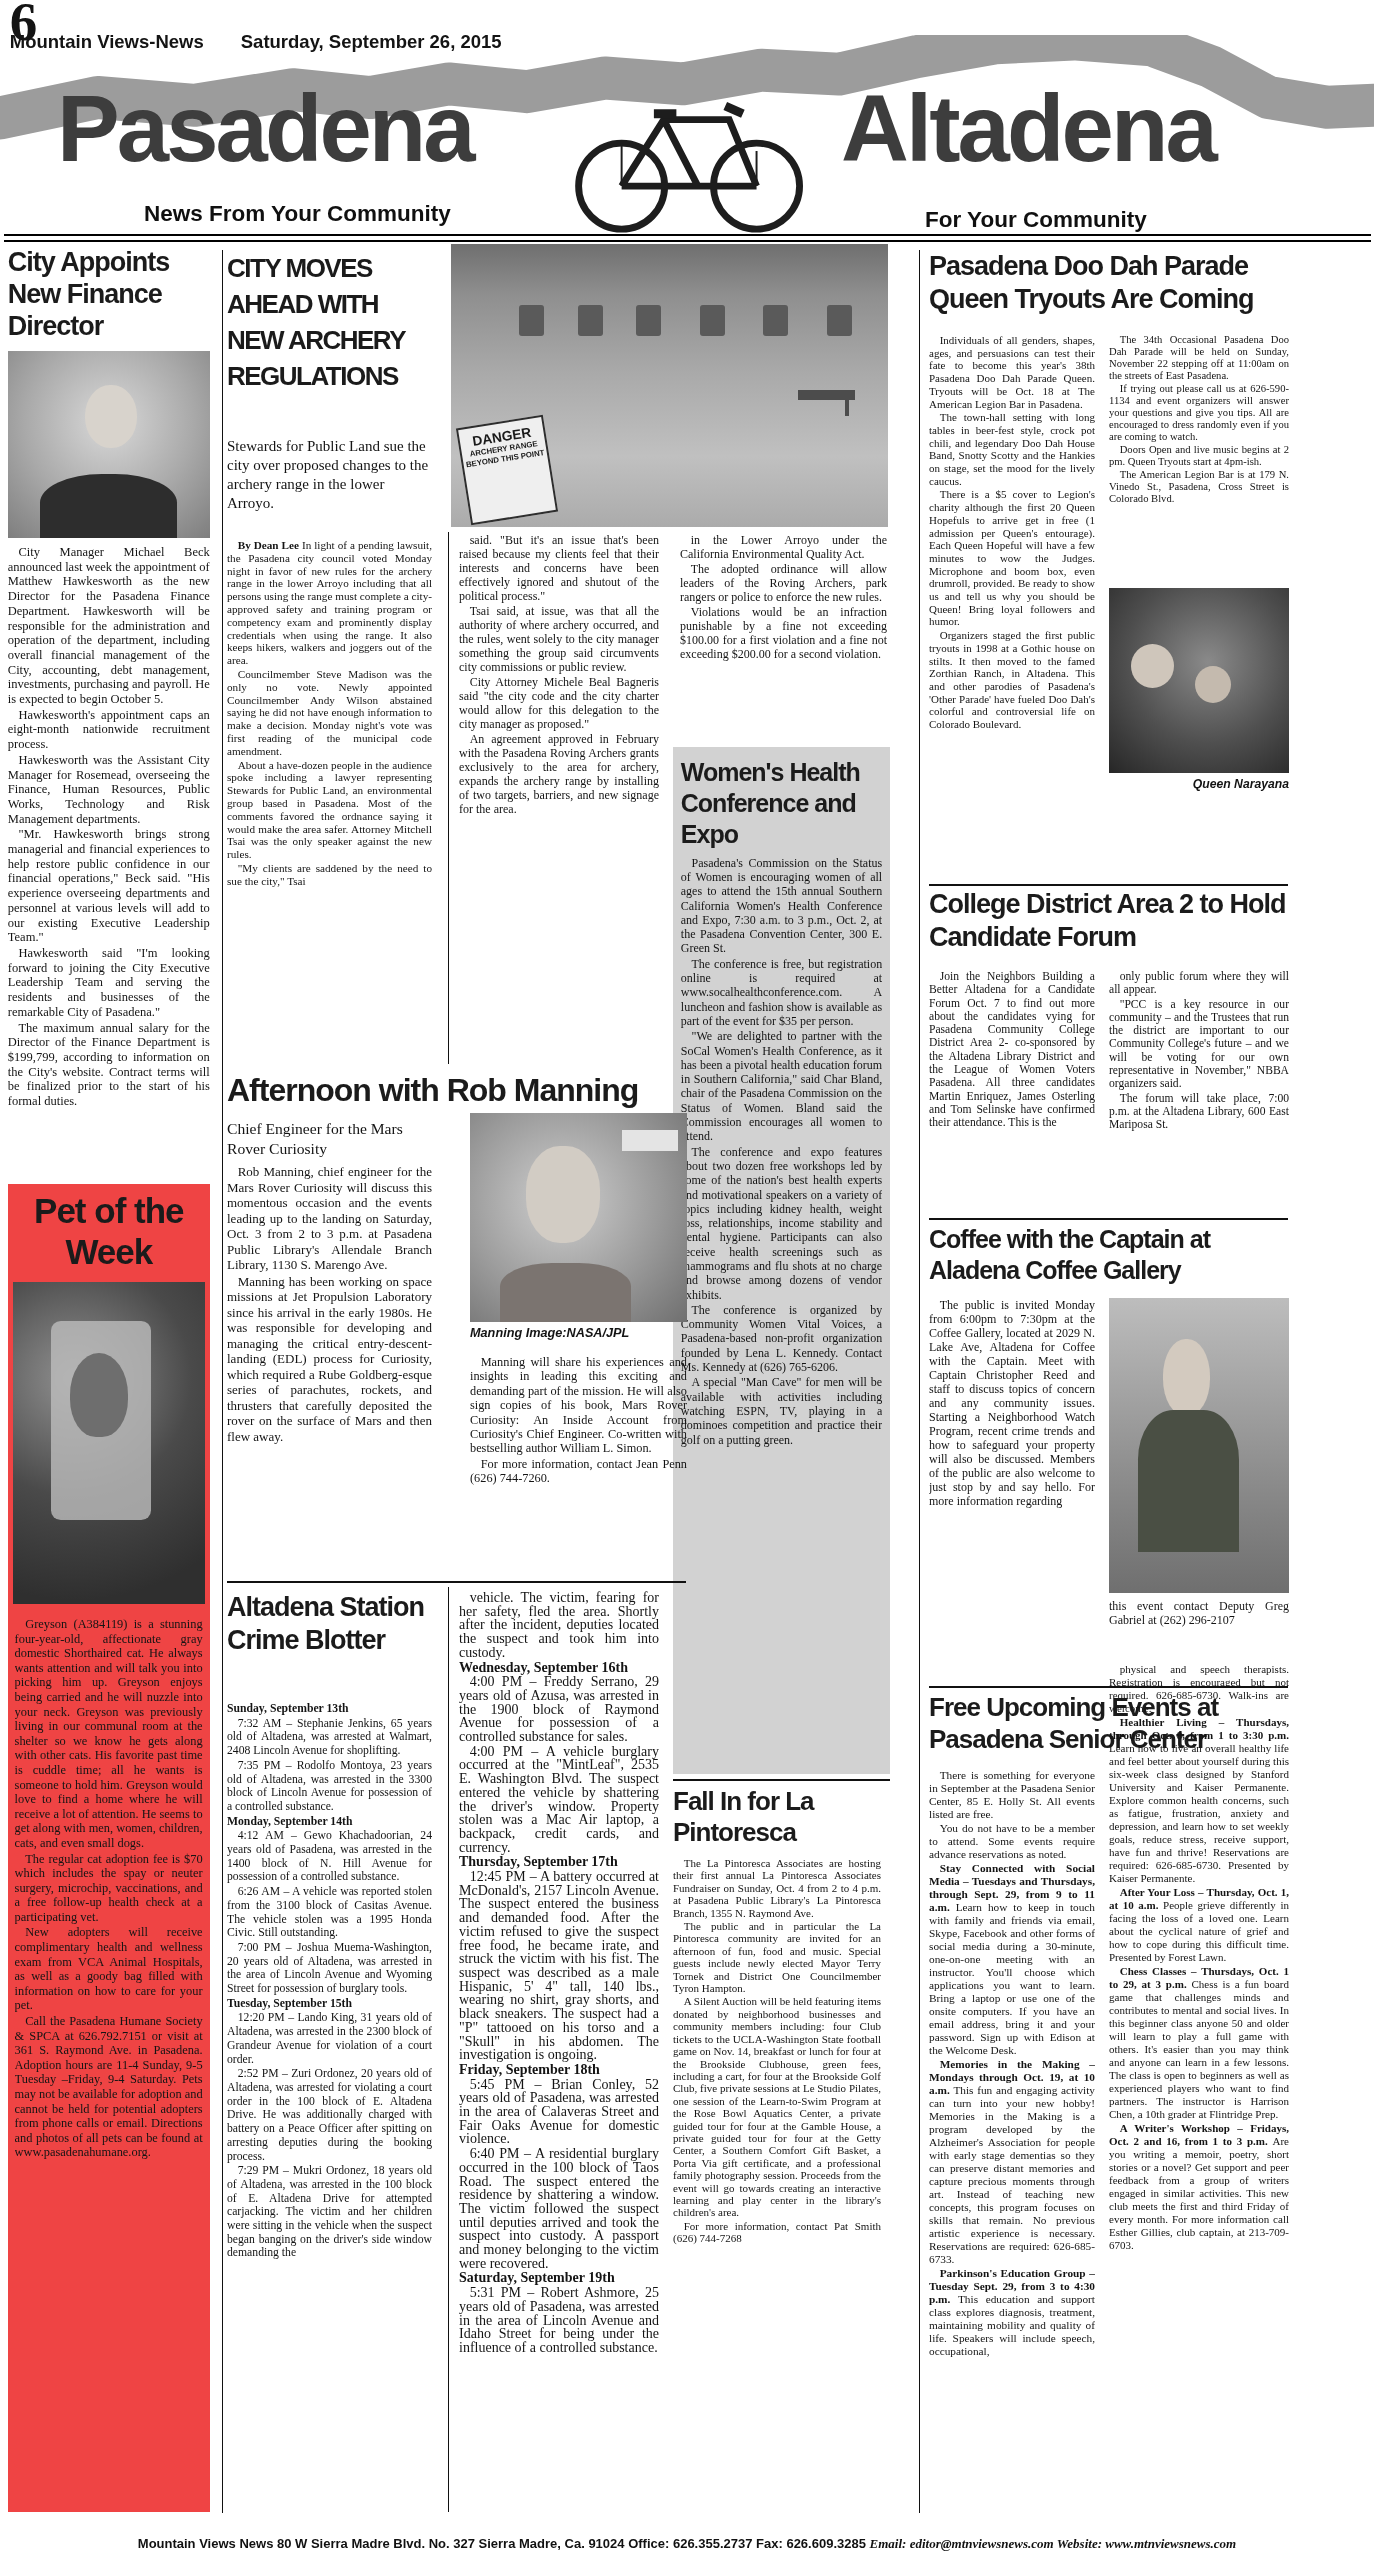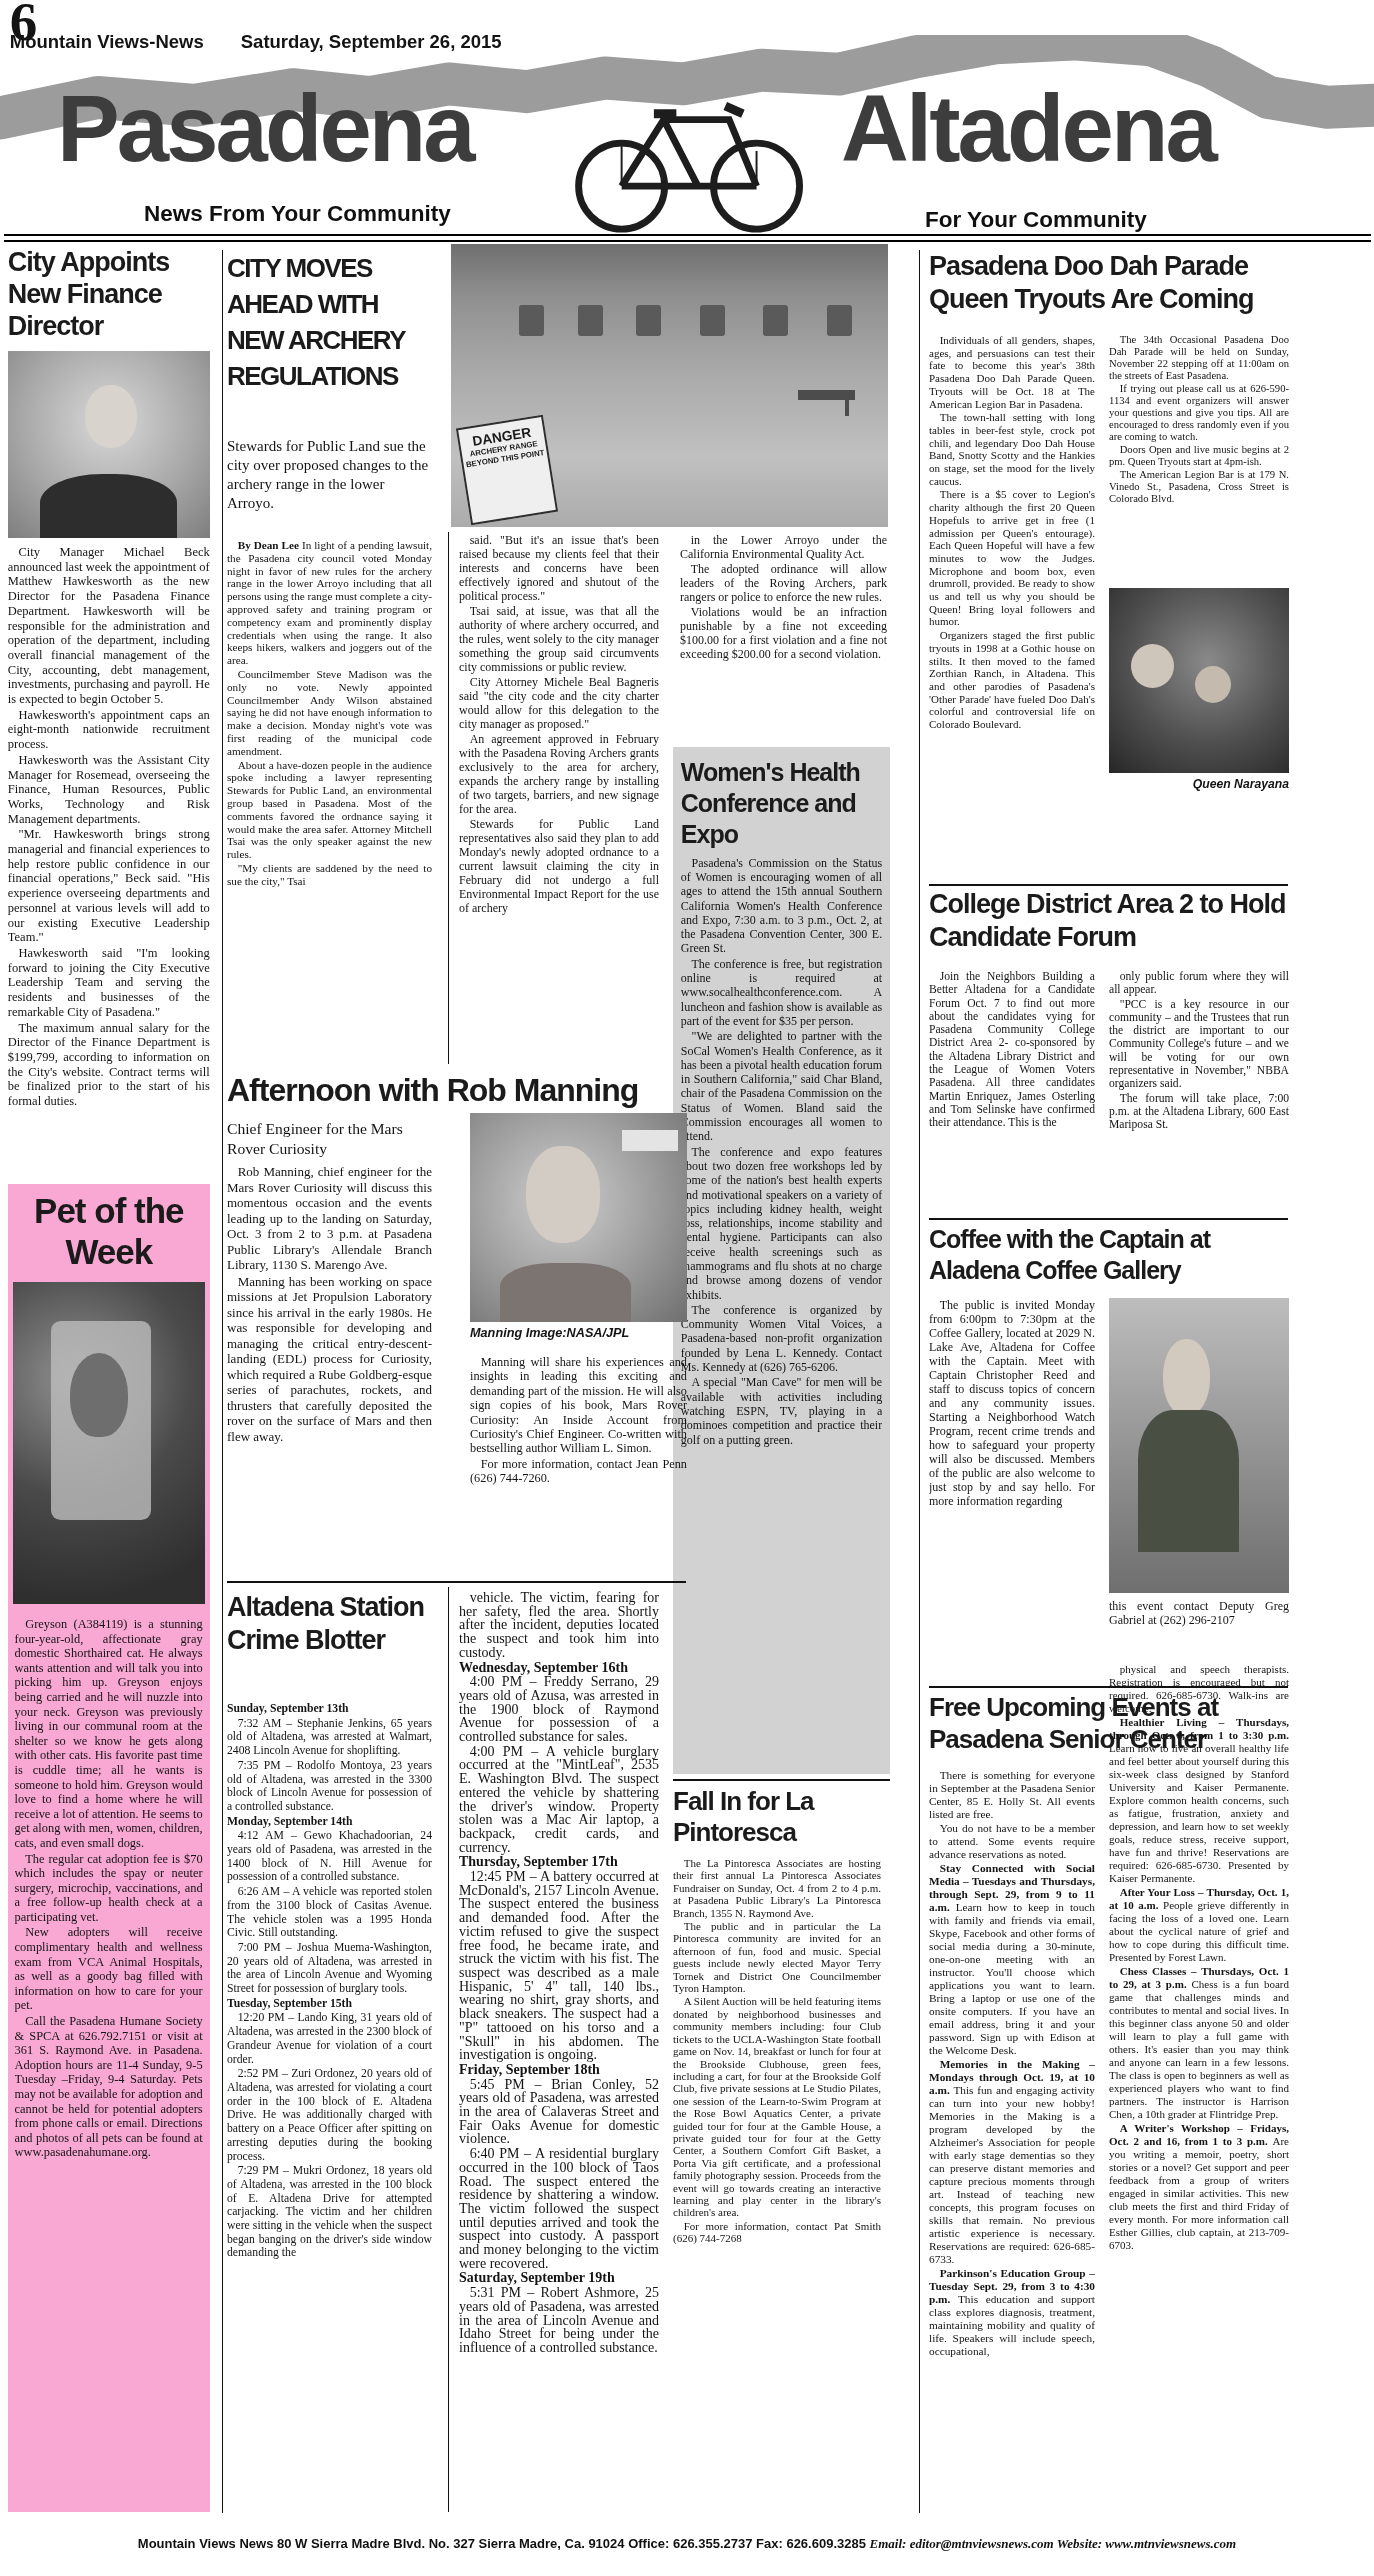--- a/index.html
+++ b/index.html
@@ -9,21 +9,21 @@
   .hl{font-family:"Liberation Sans",sans-serif;font-weight:bold;color:#1b1b1b;letter-spacing:-1px;}
   .tx{text-align:justify;overflow:hidden;}
   .tx p{margin:0 0 1px 0;text-indent:10.7px;}
   .tx p.dh{font-weight:bold;text-indent:0;}
   .tx p b{font-family:"Liberation Serif",serif;}
   .deck{overflow:hidden;}
   .ph{position:absolute;overflow:hidden;}
   .rule-h{position:absolute;background:#111;height:1.5px;}
   .rule-v{position:absolute;background:#111;width:1px;}
   .cap{font-family:"Liberation Sans",sans-serif;font-weight:bold;font-style:italic;}
-  .graybox{background:#f9a8d4;}
+  .graybox{background:#ef4444;}
   
   #title-pas,#title-alt{font-family:"Liberation Sans",sans-serif;font-weight:bold;color:#3d3d3d;
         font-size:94px;letter-spacing:-2.9px;line-height:1;}
   .tagline{font-family:"Liberation Sans",sans-serif;font-weight:bold;font-size:22.5px;color:#101010;letter-spacing:0;}
   #double-rule{position:absolute;height:3.9px;border-top:2px solid #000;border-bottom:2px solid #000;}
   
   #danger-sign{position:absolute;left:11.7px;bottom:7.8px;width:84px;height:94px;background:#efefef;
       border:2.9px solid #2e2e2e;transform:rotate(-9deg);text-align:center;
       font-family:"Liberation Sans",sans-serif;color:#1a1a1a;}
   #danger-sign .d1{font-size:13.7px;font-weight:bold;margin-top:5.9px;}
@@ -122,21 +122,20 @@
       <div class="d1">DANGER</div>
       <div class="d2">ARCHERY RANGE BEYOND THIS POINT</div>
     </div>
   </div>
 
   <div class="abs tx" style="left:459px;top:533px;width:200px;height:529px;font-size:12px;line-height:14px;">
       <p>said. "But it's an issue that's been raised because my clients feel that their interests and concerns have been effectively ignored and shutout of the political process."</p>
       <p>Tsai said, at issue, was that all the authority of where archery occurred, and the rules, went solely to the city manager something the group said circumvents city commissions or public review.</p>
       <p>City Attorney Michele Beal Bagneris said "the city code and the city charter would allow for this delegation to the city manager as proposed."</p>
       <p>An agreement approved in February with the Pasadena Roving Archers grants exclusively to the area for archery, expands the archery range by installing of two targets, barriers, and new signage for the area.</p>
-      <p>Stewards for Public Land representatives also said they plan to add Monday's newly adopted ordnance to a current lawsuit claiming the city in February did not undergo a full Environmental Impact Report for the use of archery</p>
     </div>
   <div class="abs tx" style="left:680px;top:533px;width:207px;height:207px;font-size:12px;line-height:14px;">
       <p>in the Lower Arroyo under the California Environmental Quality Act.</p>
       <p>The adopted ordinance will allow leaders of the Roving Archers, park rangers or police to enforce the new rules.</p>
       <p>Violations would be an infraction punishable by a fine not exceeding $100.00 for a first violation and a fine not exceeding $200.00 for a second violation.</p>
     </div>
 
   <section class="abs" style="left:673px;top:747px;width:217px;height:1027px;background:#d2d2d2;">
     <h2 class="hl" style="margin:9.8px 7.8px 5.9px 7.8px;font-size:25px;line-height:31px;">Women's Health Conference and Expo</h2>
     <div class="tx" style="margin:0 7.8px;height:839px;font-size:12px;line-height:14.3px;">

